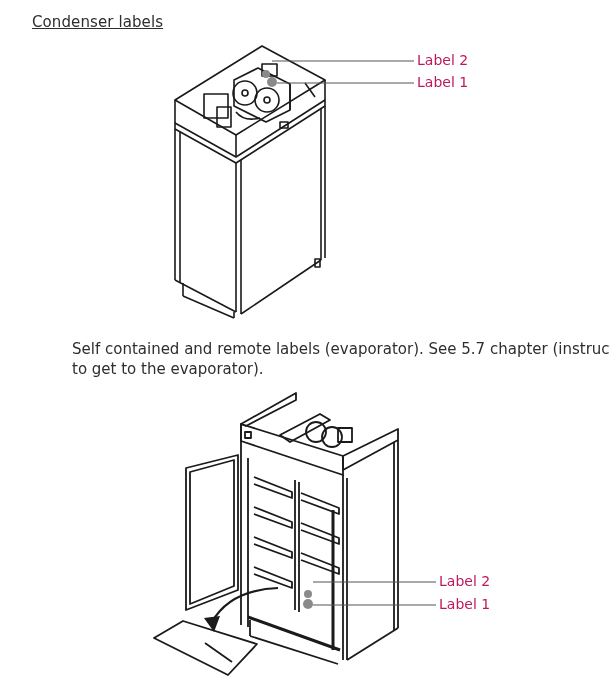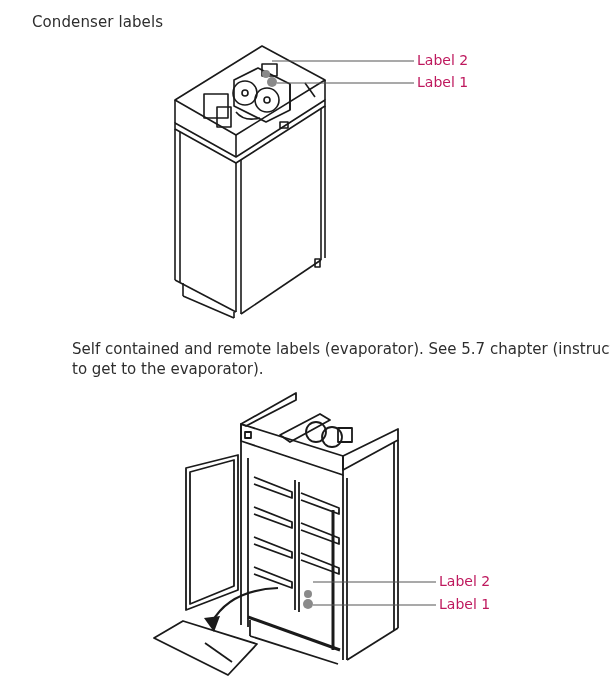--- a/index.html
+++ b/index.html
@@ -1,18 +1,18 @@
 <!DOCTYPE html>
 <html><head>
 <meta charset="utf-8">
 <style>
   html, body { margin: 0; padding: 0; background: #ffffff; }
   body { width: 610px; height: 700px; position: relative; overflow: hidden;
          font-family: "DejaVu Sans", sans-serif; color: #2e2e2e; }
-  .heading { position: absolute; left: 32px; top: 13px; font-size: 15px; letter-spacing: 0.1px; }
+  .heading { position: absolute; left: 32px; top: 13px; font-size: 15px; letter-spacing: 0.1px; text-decoration: underline; }
   .para { position: absolute; left: 32px; top: 339px; width: 578px; font-size: 15px; line-height: 20px; margin-left: 40px; }
   .callout { position: absolute; font-size: 14px; color: #be185d; }
   svg.fig { position: absolute; left: 0; top: 0; }
 </style>
 </head>
 <body>
 
 <div class="heading">Condenser labels</div>
 
 <svg class="fig" width="610" height="700">

